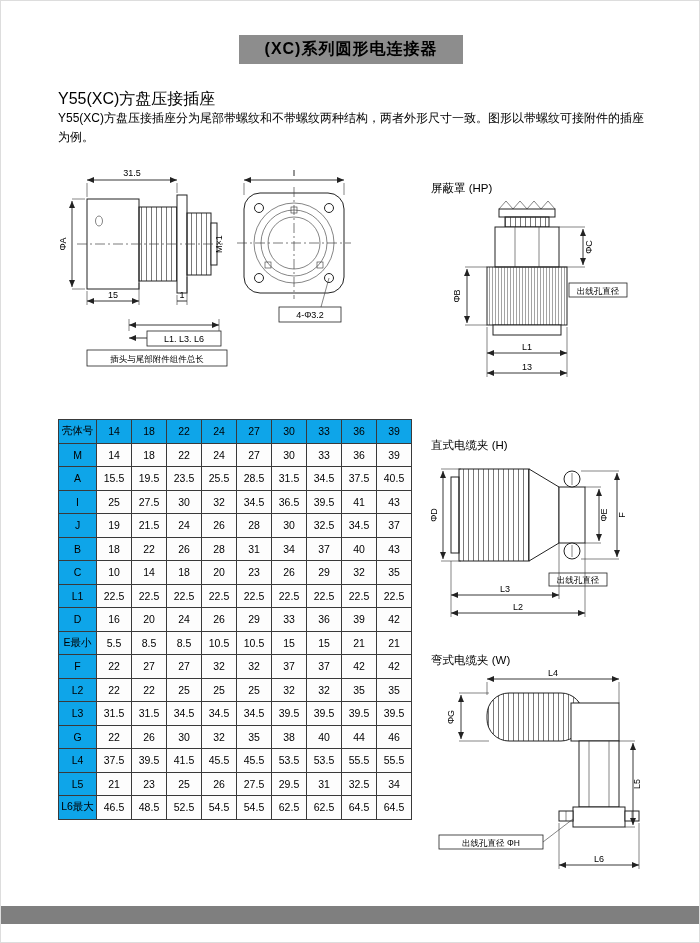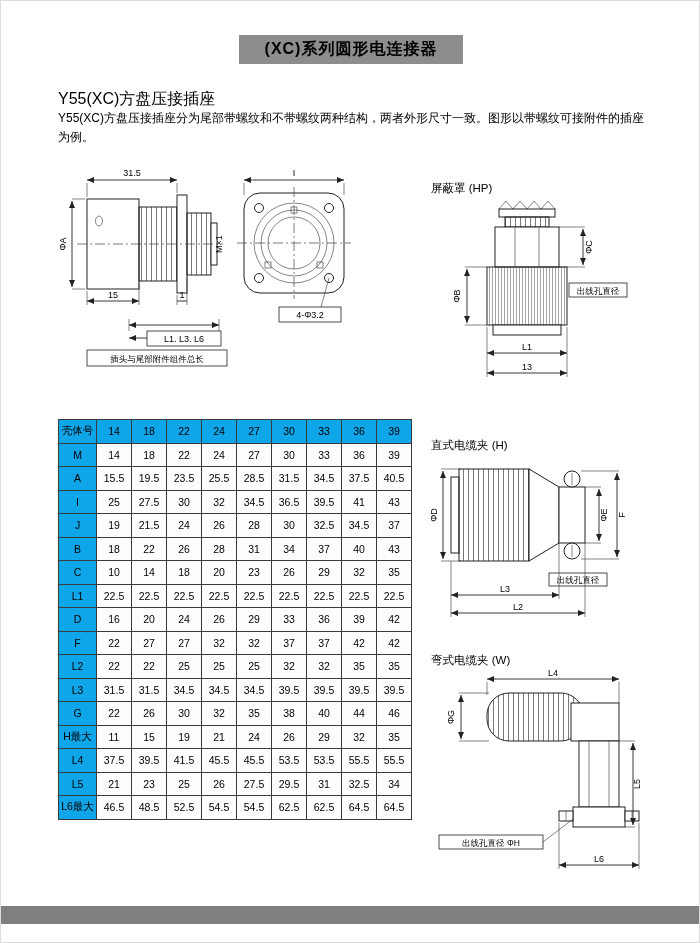--- a/index.html
+++ b/index.html
@@ -367,20 +367,32 @@
           <td>20</td>
           <td>24</td>
           <td>26</td>
           <td>29</td>
           <td>33</td>
           <td>36</td>
           <td>39</td>
           <td>42</td>
         </tr>
         <tr>
+          <th class="lbl">E最小</th>
+          <td>5.5</td>
+          <td>8.5</td>
+          <td>8.5</td>
+          <td>10.5</td>
+          <td>10.5</td>
+          <td>15</td>
+          <td>15</td>
+          <td>21</td>
+          <td>21</td>
+        </tr>
+        <tr>
           <th class="lbl">F</th>
           <td>22</td>
           <td>27</td>
           <td>27</td>
           <td>32</td>
           <td>32</td>
           <td>37</td>
           <td>37</td>
           <td>42</td>
           <td>42</td>
@@ -413,32 +425,20 @@
           <th class="lbl">G</th>
           <td>22</td>
           <td>26</td>
           <td>30</td>
           <td>32</td>
           <td>35</td>
           <td>38</td>
           <td>40</td>
           <td>44</td>
           <td>46</td>
-        </tr>
-        <tr>
-          <th class="lbl">H最大</th>
-          <td>11</td>
-          <td>15</td>
-          <td>19</td>
-          <td>21</td>
-          <td>24</td>
-          <td>26</td>
-          <td>29</td>
-          <td>32</td>
-          <td>35</td>
         </tr>
         <tr>
           <th class="lbl">L4</th>
           <td>37.5</td>
           <td>39.5</td>
           <td>41.5</td>
           <td>45.5</td>
           <td>45.5</td>
           <td>53.5</td>
           <td>53.5</td>

